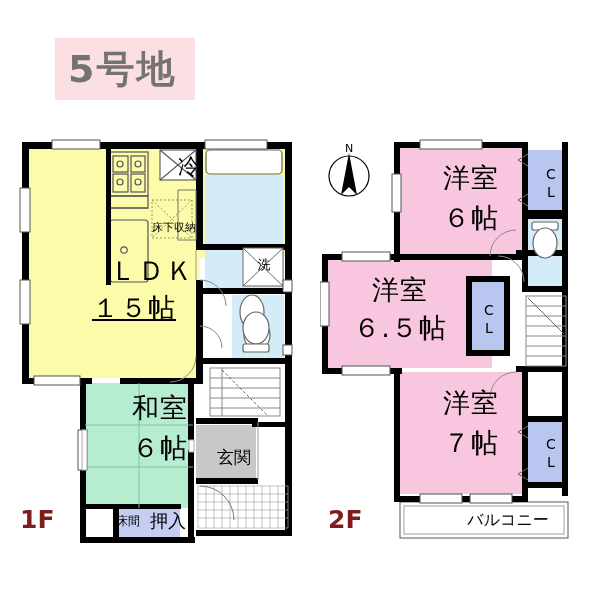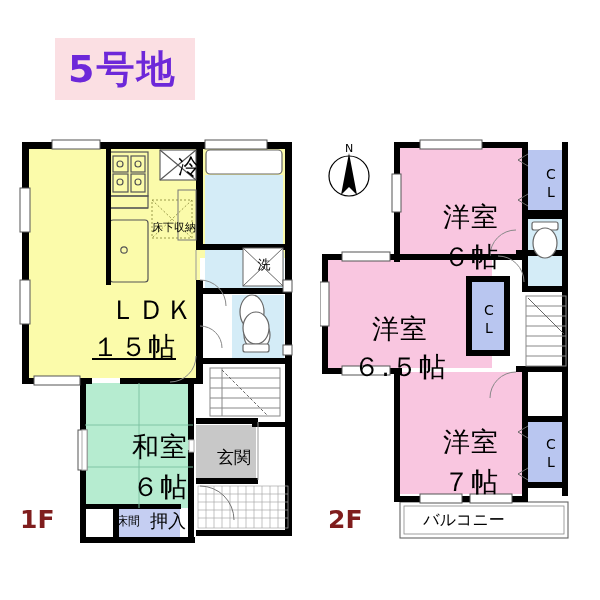--- a/index.html
+++ b/index.html
@@ -24,21 +24,21 @@
     height: 62px;
     background: #fbdfe3;
   }
   #title-text {
     position: absolute;
     left: 68px;
     top: 47px;
     width: 120px;
     font-size: 38px;
     font-weight: bold;
-    color: #6d28d9;
+    color: #737373;
     letter-spacing: 2px;
     line-height: 44px;
   }
 
   
   .floor-label {
     position: absolute;
     font-size: 25px;
     font-weight: bold;
     color: #7f1d1d;
@@ -67,21 +67,21 @@
 
   
   .rlabel {
     position: absolute;
     color: #000;
     font-family: "DejaVu Sans", "Liberation Sans", sans-serif;
     text-align: center;
     white-space: nowrap;
     pointer-events: none;
   }
-  .big { font-size: 27px; letter-spacing: 1px; margin-top: 39px; }
+  .big { font-size: 27px; letter-spacing: 1px; }
   .med { font-size: 22px; }
   .sml { font-size: 13px; }
   .xsml { font-size: 11px; margin-top: 13px; }
   .cl  { font-size: 14px; line-height: 15px; }
 </style>
 </head>
 <body>
 
 <div id="title-banner"></div>
 <div id="title-text">5号地</div>
@@ -405,15 +405,15 @@
 
 <div class="rlabel cl" style="left:538px; top:167px; width:26px;">C</div>
 <div class="rlabel cl" style="left:538px; top:185px; width:26px;">L</div>
 
 <div class="rlabel cl" style="left:476px; top:303px; width:26px;">C</div>
 <div class="rlabel cl" style="left:476px; top:321px; width:26px;">L</div>
 
 <div class="rlabel cl" style="left:538px; top:437px; width:26px;">C</div>
 <div class="rlabel cl" style="left:538px; top:455px; width:26px;">L</div>
 
-<div class="rlabel" style="left:384px; top:510px; width:160px; font-size:16px;">バルコニー</div>
+<div class="rlabel" style="left:428px; top:510px; width:160px; font-size:16px;">バルコニー</div>
 
 <div class="floor-label" id="floor-label-2f">2F</div>
 
 </body></html>

